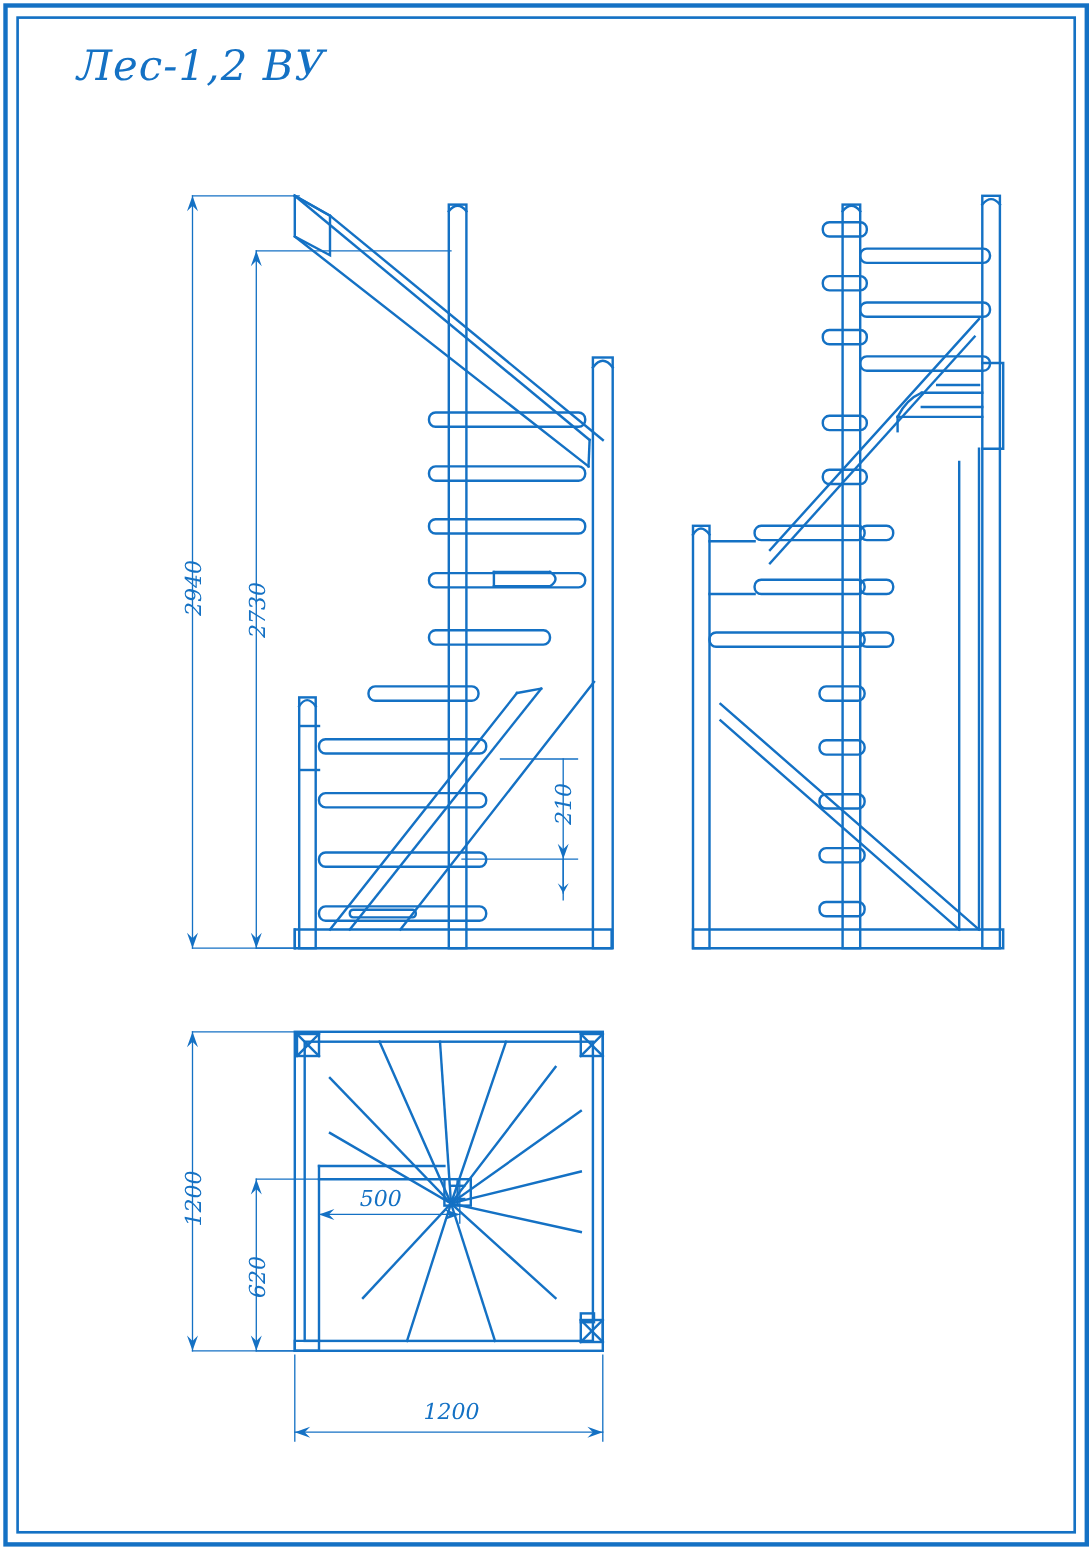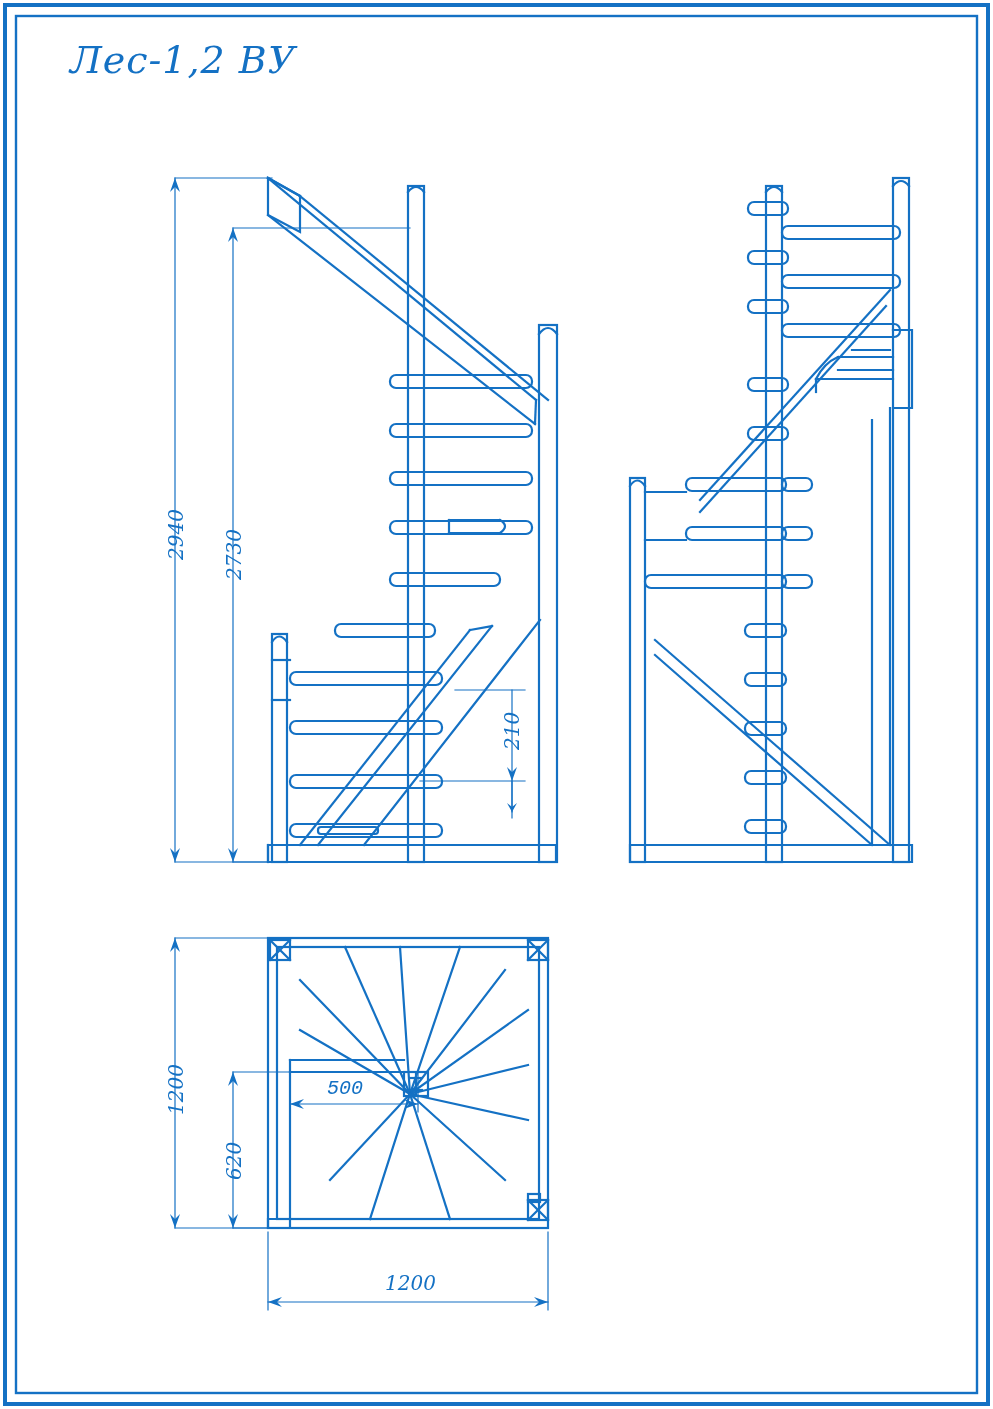--- a/index.html
+++ b/index.html
@@ -292,17 +292,17 @@
   <div class="dim-label vert" style="left:164px; top:560px;">2940</div>
 
   <div class="dim-label vert" style="left:222px; top:580px;">2730</div>
 
   <div class="dim-label vert" style="left:500px; top:750px;">210</div>
 
   <div class="dim-label vert" style="left:164px; top:1115px;">1200</div>
 
   <div class="dim-label vert" style="left:222px; top:1180px;">620</div>
 
-  <div class="dim-label" style="left:327px; top:1077px;font-family:Liberation Mono, monospace;">500</div>
+  <div class="dim-label" style="left:327px; top:1077px;">500</div>
 
   <div class="dim-label" style="left:385px; top:1271px;">1200</div>
 
 </div>
 
 </body></html>

